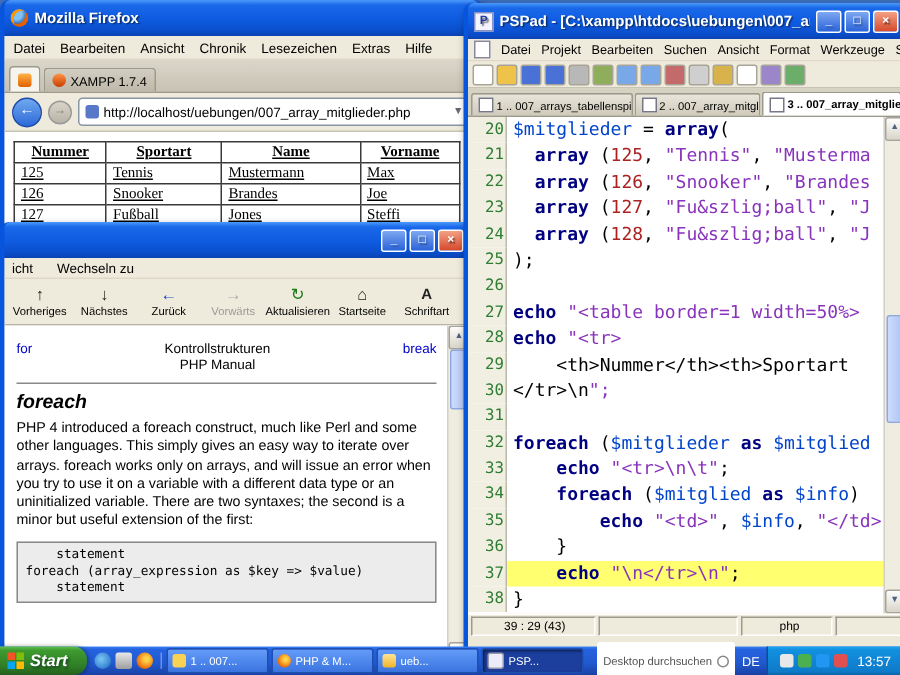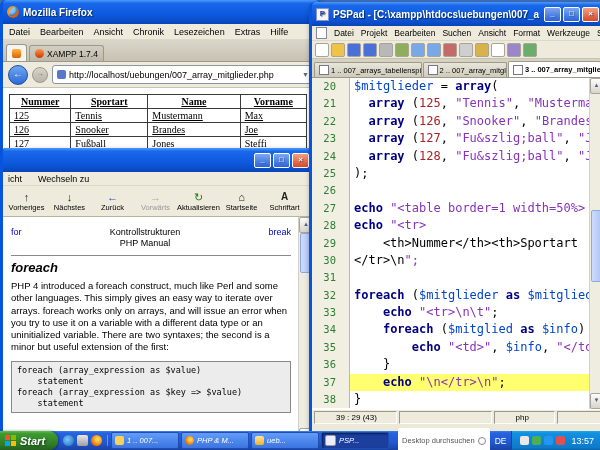--- a/index.html
+++ b/index.html
@@ -111,33 +111,33 @@
   .ps-tabbar{height:17px;display:flex;align-items:flex-end;gap:1px;background:#D6D2C2;
              padding:1px 2px 0;border-bottom:1px solid #9C9A8C;}
   .pstab{height:14px;display:flex;align-items:center;gap:2px;padding:0 4px;font-size:7.5px;
          background:linear-gradient(#E8E5DA,#CFCABA);border:1px solid #9C9A8C;border-bottom:none;
          border-radius:2px 2px 0 0;white-space:nowrap;overflow:hidden;}
   .pstab.act{background:#FFF;font-weight:bold;height:15px;}
   .pico{width:8px;height:8px;background:#fff;border:1px solid #778;flex:none;}
   .ps-editor{position:relative;height:331px;background:#fff;overflow:hidden;}
   .cline{display:flex;height:17.4px;}
   .lno{width:24px;flex:none;background:#F1EFE2;border-right:1px solid #BDB9A8;color:#2E7D32;
-       font:10.5px/17.4px "DejaVu Sans Mono",monospace;text-align:right;padding-right:13px;}
+       font:10.5px/17.4px "DejaVu Sans Mono",monospace;text-align:right;padding-right:1px;}
   .lcode{flex:1;font:12px/17.4px "DejaVu Sans Mono",monospace;white-space:pre;
          padding-left:4px;overflow:hidden;color:#000;}
   .cline.hl .lcode{background:#FFFF70;}
   .tk-kw{color:#000080;font-weight:bold;}
   .tk-str{color:#8833BB;}
   .tk-var{color:#0044CC;}
   .tk-num{color:#AA2222;}
   .ps-status{height:14px;display:flex;gap:2px;align-items:center;background:#EFEBDC;
              padding:0 2px;border-top:1px solid #fff;font-size:8px;}
   .stc{height:11px;border:1px solid;border-color:#9C9A8C #FFF #FFF #9C9A8C;
        padding:0 21px;line-height:11px;white-space:nowrap;overflow:hidden;}
-  .stc0{width:62px;} .stc1{width:78px;} .stc2{width:28px;} .stc3{flex:1;}
+  .stc0{width:62px;} .stc1{width:78px;} .stc2{width:28px;text-align:right;} .stc3{flex:1;}
 
   
   #taskbar{position:absolute;left:0;top:431px;width:600px;height:19px;z-index:50;
            display:flex;align-items:center;
            background:linear-gradient(180deg,#3C81F3 0%,#2663E0 10%,#2158CE 60%,#1941A5 100%);}
   .startbtn{height:19px;padding:0 13px 0 5px;display:flex;align-items:center;gap:4px;flex:none;
             background:linear-gradient(180deg,#5FBF4F 0%,#3E9B2F 14%,#2F7D26 70%,#245F1E 100%);
             border-radius:0 9px 9px 0;color:#fff;font-weight:bold;font-style:italic;
             font-size:11px;text-shadow:1px 1px 2px #14401A;box-shadow:1px 0 3px rgba(0,0,0,.4);}
   .flag{width:11px;height:11px;display:grid;grid-template-columns:5px 5px;
@@ -145,21 +145,21 @@
   .fl1{background:#F35325}.fl2{background:#81BC06}.fl3{background:#05A6F0}.fl4{background:#FFBA08}
   .ql{display:flex;gap:3px;align-items:center;padding:0 5px;flex:none;
       border-right:1px solid rgba(255,255,255,.35);margin-right:3px;}
   .qli{width:11px;height:11px;border-radius:2px;}
   .qff{background:radial-gradient(circle at 60% 40%,#FFD24A 15%,#E66000 75%);border-radius:50%;}
   .qie{background:radial-gradient(circle at 40% 40%,#7CC6F5,#1565C0);border-radius:50%;}
   .qdt{background:linear-gradient(#E8E8E8,#9E9E9E);}
   #task-btns{display:flex;gap:2px;align-items:center;flex:none;}
   .taskbtn{width:60px;height:15px;display:flex;align-items:center;gap:3px;padding:0 3px;
            background:linear-gradient(#639CF8,#3B74E0);border-radius:2px;border:1px solid #1E4FB0;
-           color:#fff;font-size:7.5px;overflow:hidden;white-space:nowrap;font-style:italic;}
+           color:#fff;font-size:7.5px;overflow:hidden;white-space:nowrap;}
   .taskbtn.act{background:#1C3F9E;box-shadow:inset 1px 1px 2px rgba(0,0,0,.55);}
   .tbi{width:9px;height:9px;flex:none;border-radius:2px;}
   .help-window-icon{background:#F7D254;}
   .firefox-icon{background:radial-gradient(circle at 60% 40%,#FFD24A 15%,#E66000 75%);border-radius:50%;}
   .folder-icon{background:linear-gradient(#FFE396,#F0B429);}
   .pspad-icon{background:#ECECFA;border:1px solid #99A;}
   .deskbar{margin-left:auto;display:flex;align-items:center;gap:3px;background:#fff;
            border-radius:2px;height:25px;padding:0 4px;font-size:7.5px;color:#555;flex:none;}
   .mag{width:6px;height:6px;border:1px solid #888;border-radius:50%;flex:none;}
   .lang{color:#fff;font-size:8.5px;padding:0 5px;flex:none;}
@@ -298,21 +298,21 @@
           <span class="hh-link">for</span>
           <span class="hh-center">
             <span>Kontrollstrukturen</span><br>
             <span>PHP Manual</span>
           </span>
           <span class="hh-link">break</span>
         </div>
         <hr class="hh-hr">
         <div class="hh-heading">foreach</div>
         <div class="hh-para">PHP 4 introduced a foreach construct, much like Perl and some other languages. This simply gives an easy way to iterate over arrays. foreach works only on arrays, and will issue an error when you try to use it on a variable with a different data type or an uninitialized variable. There are two syntaxes; the second is a minor but useful extension of the first:</div>
-        <div class="hh-codebox" id="man-code"><div>foreach (array_expression as $value)</div><div>    statement</div><div>foreach (array_expression as $key =&gt; $value)</div><div>    statement</div></div>
+        <div class="hh-codebox" id="man-code"><div>    statement</div><div>foreach (array_expression as $key =&gt; $value)</div><div>    statement</div></div>
         <div class="sb">
           <span class="arr up">▲</span>
           <span class="sb-thumb" style="top:16px;height:38px;"></span>
           <span class="arr dn">▼</span>
         </div>
       </div>
     </div>
   </div>
 
   <div class="window" id="win-pspad">

